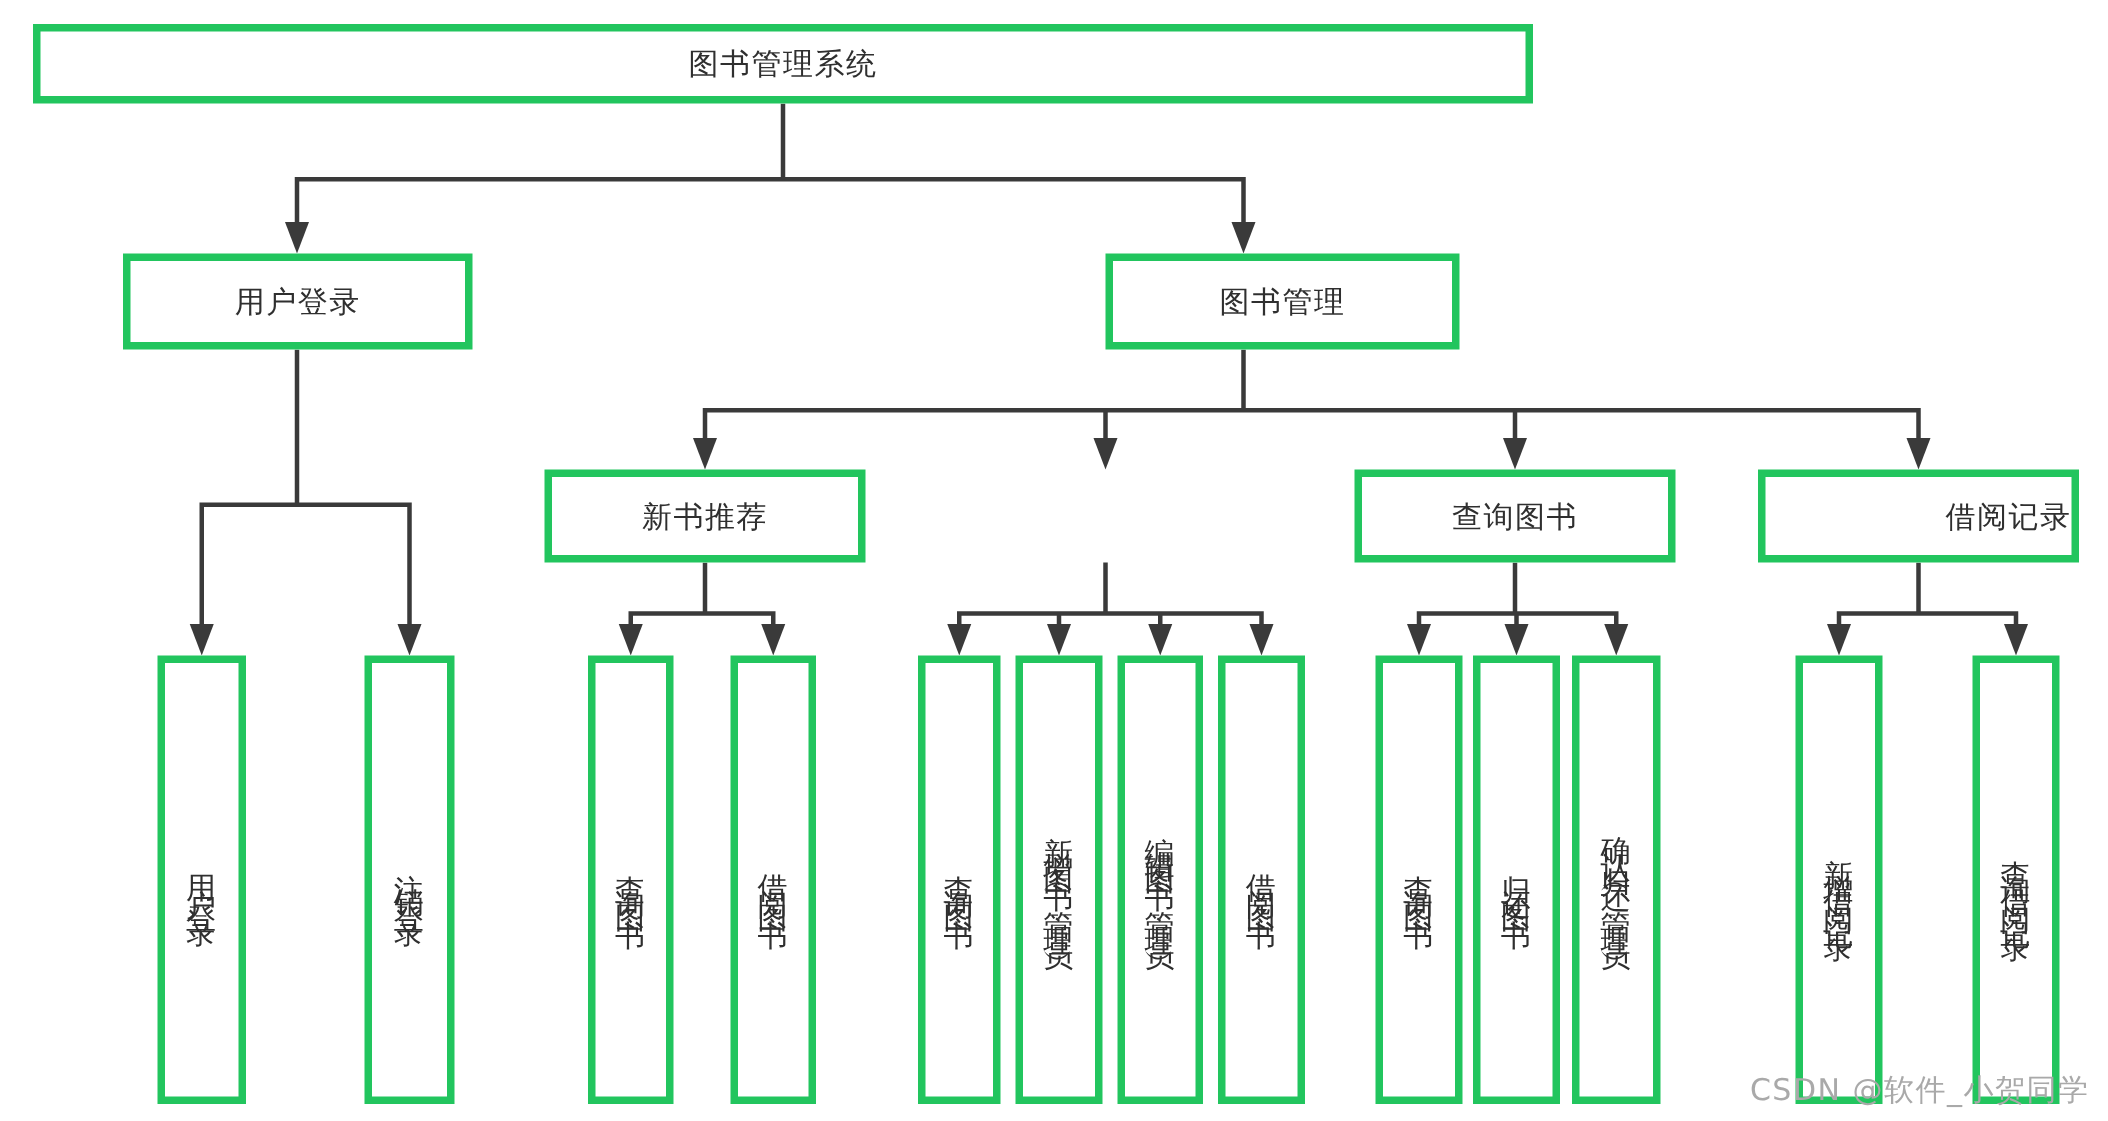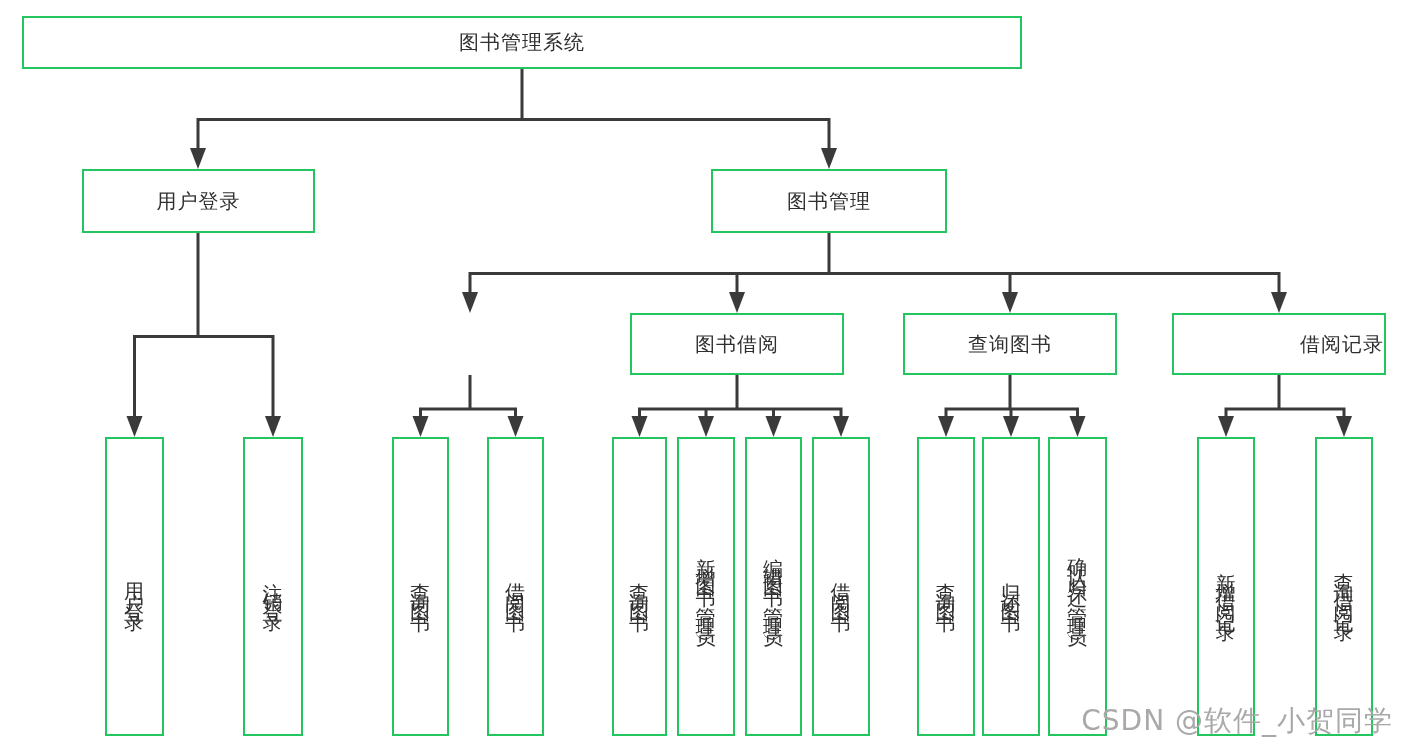--- a/index.html
+++ b/index.html
@@ -19,21 +19,21 @@
   #connectors {
     position: absolute;
     left: 0;
     top: 0;
     z-index: 1;
   }
   .node {
     position: absolute;
     box-sizing: border-box;
     background: #ffffff;
-    border: 2px solid #22c55e;
+    border: 5px solid #22c55e;
     display: flex;
     align-items: center;
     justify-content: center;
     z-index: 2;
     font-size: 20px;
     letter-spacing: 1px;
     white-space: nowrap;
   }
   .node.leaf {
     writing-mode: vertical-rl;
@@ -41,21 +41,21 @@
     line-height: 1;
   }
   .node.leaf span {
     display: block;
   }
   .watermark {
     position: absolute;
     right: 12px;
     bottom: 7px;
     z-index: 3;
-    font-size: 28px;
+    font-size: 20px;
     color: #a9a9a9;
     letter-spacing: 1px;
     white-space: nowrap;
   }
 </style>
 </head>
 <body>
 
 <div id="canvas">
 
@@ -95,26 +95,26 @@
     <polygon stroke="none" points="1336,416 1352,416 1344,437"></polygon>
   </svg>
 
   <div class="node" style="left:22px; top:16px; width:1000px; height:53px;">
     <span>图书管理系统</span>
   </div>
 
   <div class="node" style="left:82px; top:169px; width:233px; height:64px;">
     <span>用户登录</span>
   </div>
-  <div class="node" style="left:711px; top:169px; width:236px; height:64px;">
+  <div class="node" style="left:737px; top:169px; width:236px; height:64px;">
     <span>图书管理</span>
   </div>
 
-  <div class="node" style="left:630px; top:313px; width:214px; height:62px;">
-    <span>图书借阅</span>
+  <div class="node" style="left:363px; top:313px; width:214px; height:62px;">
+    <span>新书推荐</span>
   </div>
   <div class="node" style="left:903px; top:313px; width:214px; height:62px;">
     <span>查询图书</span>
   </div>
   <div class="node" style="left:1172px; top:313px; width:214px; height:62px;justify-content:flex-end;">
     <span>借阅记录</span>
   </div>
 
   <div class="node leaf" style="left:105px; top:437px; width:59px; height:299px;">
     <span>用户登录</span>

